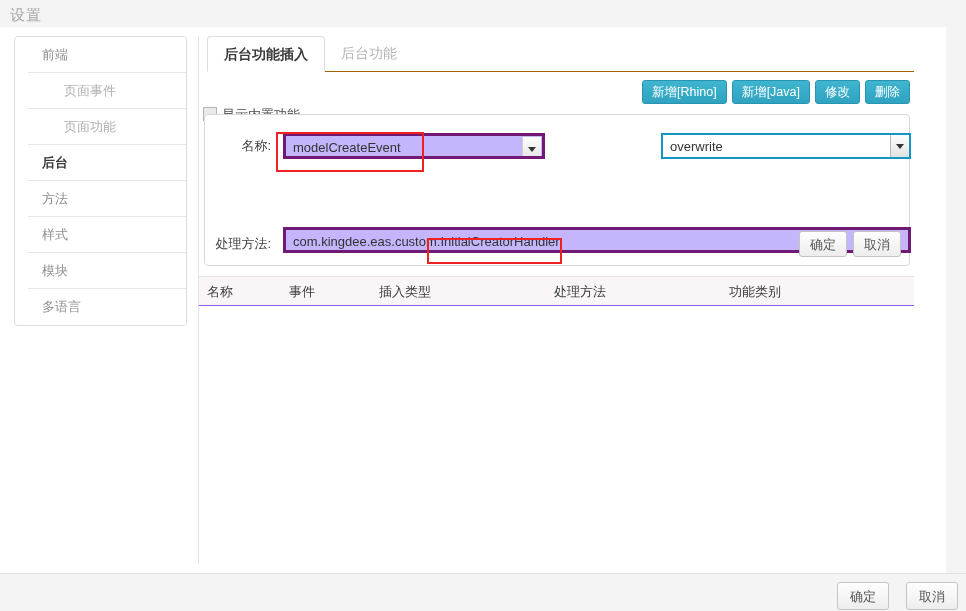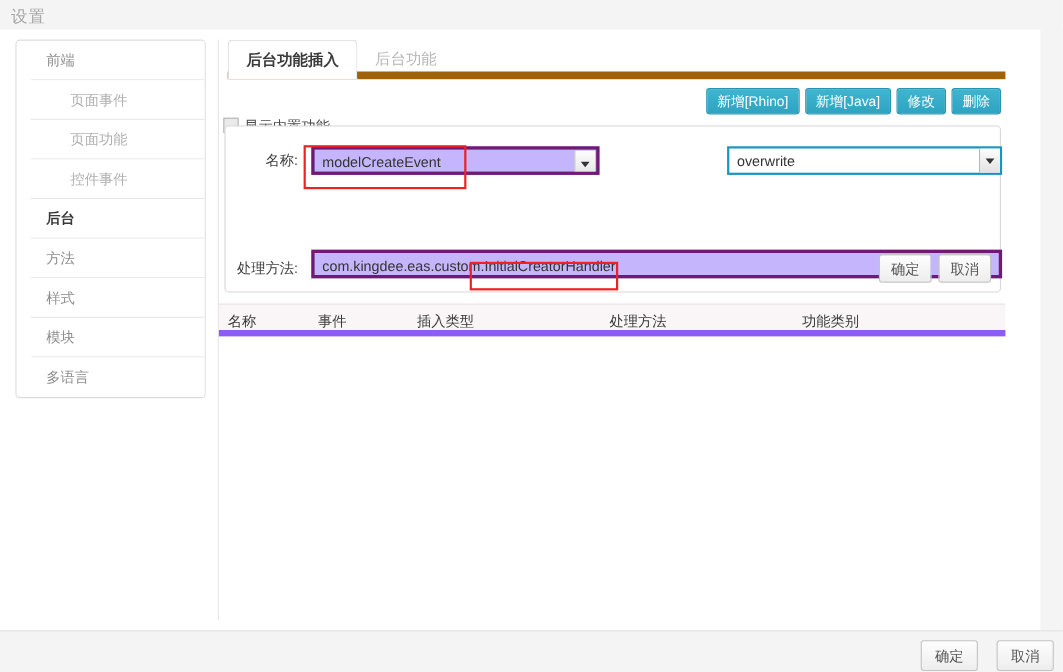--- a/index.html
+++ b/index.html
@@ -78,21 +78,21 @@
     background: #fff;
     border-left: 1px solid #e4e4e4;
     box-sizing: border-box;
   }
   .tabs {
     position: absolute;
     left: 8px;
     top: 0;
     width: 707px;
     height: 36px;
-    border-bottom: 7px solid #a16207;
+    border-bottom: 1px solid #a16207;
     box-sizing: border-box;
   }
   .tab {
     position: relative;
     float: left;
     height: 36px;
     line-height: 35px;
     padding: 0 16px;
     font-size: 14px;
     color: #b5b5b5;
@@ -243,21 +243,21 @@
 
   
   .table-head {
     position: absolute;
     left: 0;
     top: 240px;
     width: 715px;
     height: 30px;
     background: #faf6f8;
     border-top: 1px solid #e9e3e6;
-    border-bottom: 6px solid #8b5cf6;
+    border-bottom: 1px solid #8b5cf6;
     box-sizing: border-box;
   }
   .th {
     position: absolute;
     top: 0;
     line-height: 29px;
     font-size: 13px;
     color: #3b3b3b;
   }
   .table-body {
@@ -292,21 +292,20 @@
 <body>
 
 <div class="page-title">设置</div>
 
 <div class="content-area">
 
   <div class="sidebar">
     <div class="side-item">前端</div>
     <div class="side-item child">页面事件</div>
     <div class="side-item child">页面功能</div>
-    <div class="side-item child">控件事件</div>
     <div class="side-item active">后台</div>
     <div class="side-item">方法</div>
     <div class="side-item">样式</div>
     <div class="side-item">模块</div>
     <div class="side-item">多语言</div>
   </div>
 
   <div class="main-panel">
 
     <div class="tabs">

